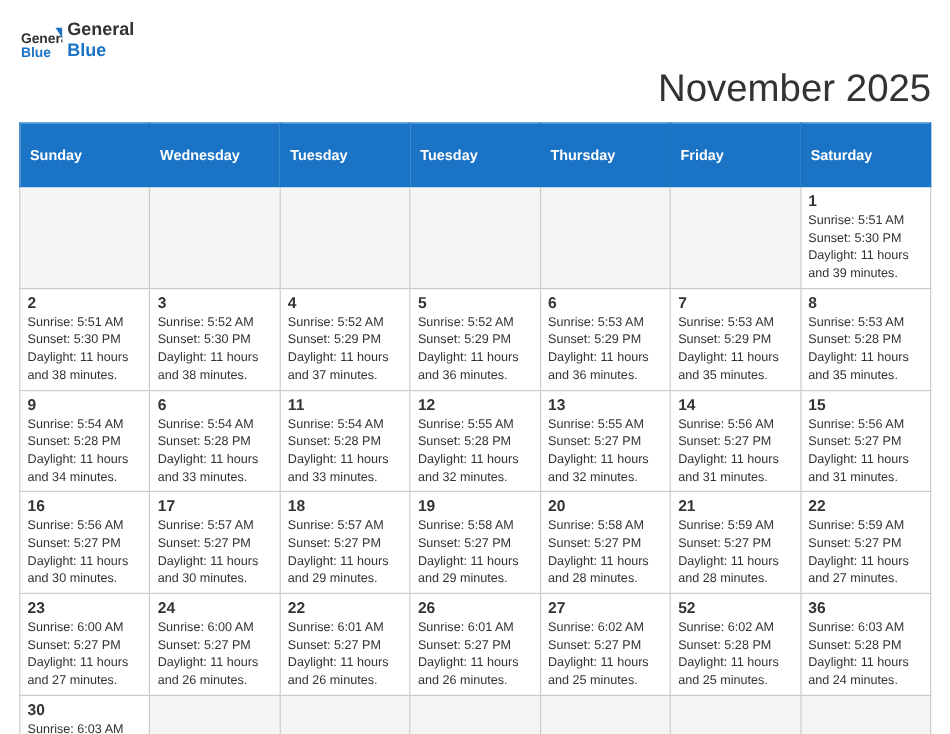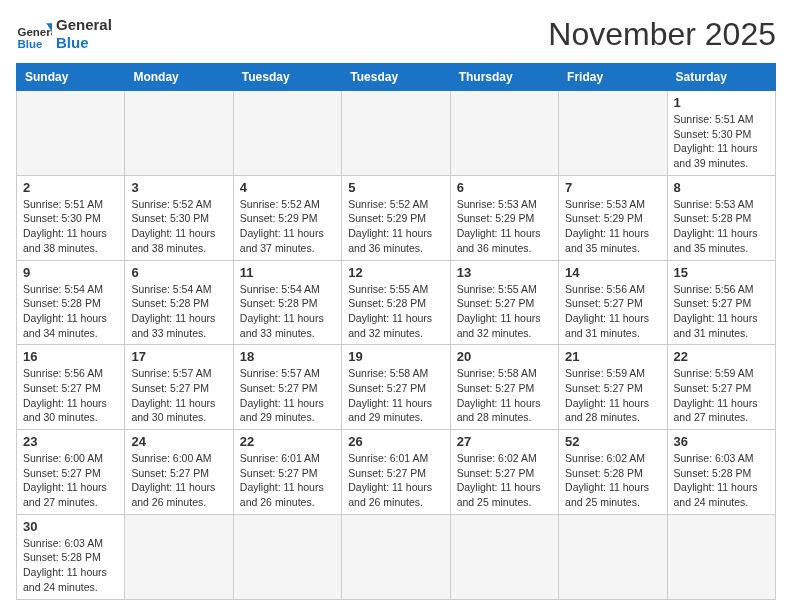--- a/index.html
+++ b/index.html
@@ -20,40 +20,41 @@
       display: flex;
       align-items: center;
       gap: 4px;
     }
     .logo-icon {
       width: 36px;
       height: 36px;
     }
     .title-section {
       text-align: right;
+      margin-top: 39px;
     }
     .month-title {
       font-size: 32px;
       font-weight: normal;
       color: #333;
     }
     .location {
       font-size: 14px;
       color: #555;
     }
     table {
       width: 100%;
       border-collapse: collapse;
       font-size: 11px;
     }
     thead tr th {
       background: #1a73c4;
       color: #fff;
       text-align: left;
-      padding: 6px 8px;
+      padding: 19px 8px;
       font-size: 12px;
       font-weight: bold;
       border: 1px solid #1a73c4;
     }
     tbody tr td {
       border: 1px solid #ccc;
       vertical-align: top;
       padding: 4px 6px;
       height: 80px;
       width: 108px;
@@ -95,21 +96,21 @@
   </div>
   <div class="title-section">
     <div class="month-title">November 2025</div>
   </div>
 </div>
 
 <table>
   <thead>
     <tr>
     <th>Sunday</th>
-        <th>Monday</th>
+        <th>Wednesday</th>
         <th>Tuesday</th>
         <th>Tuesday</th>
         <th>Thursday</th>
         <th>Friday</th>
         <th>Saturday</th>
       </tr>
   </thead>
   <tbody id="calendar-body">
   <tr>
         <td class="empty"></td>

